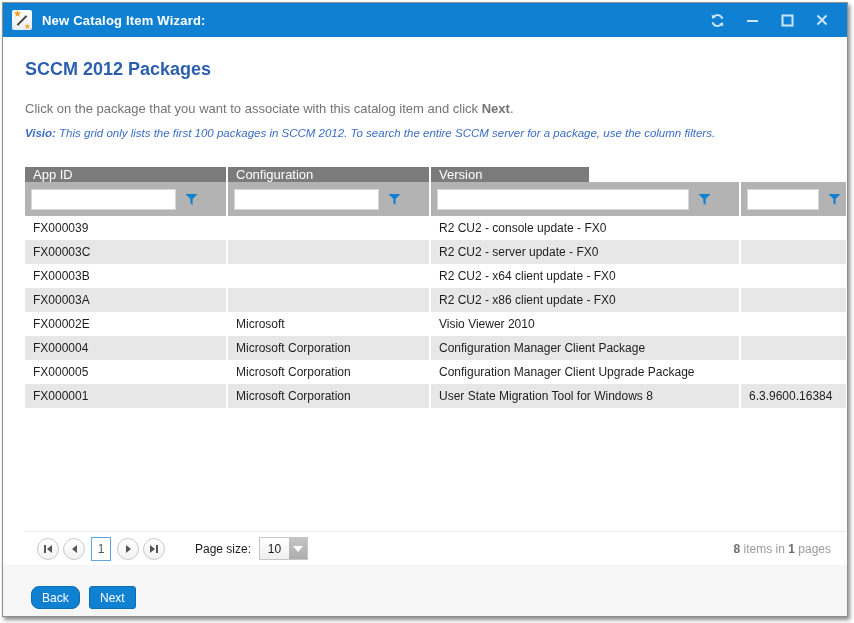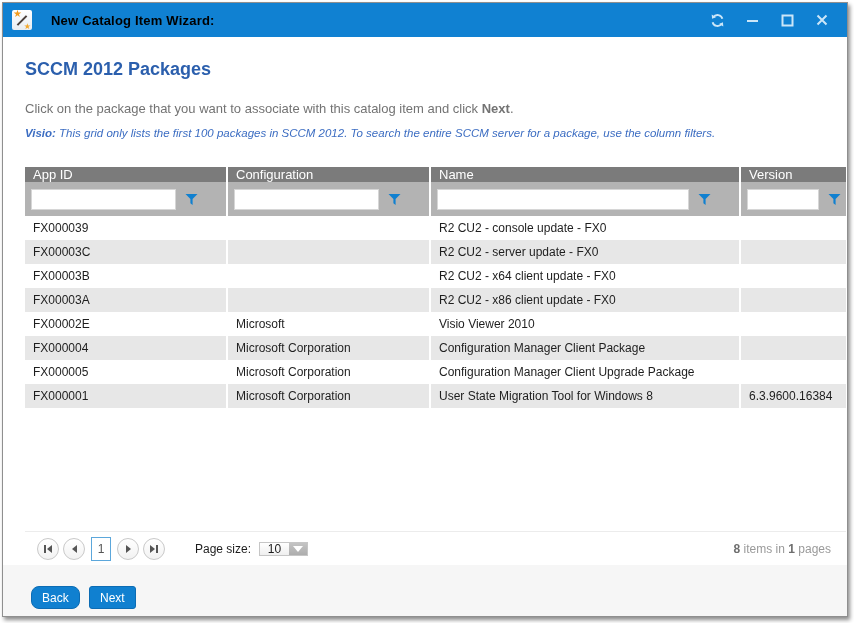--- a/index.html
+++ b/index.html
@@ -12,21 +12,21 @@
 
   
   .titlebar { position: absolute; left: 0; top: 0; right: 0; height: 34px;
               background: #1081D2; display: flex; align-items: center; }
   .app-icon { position: relative; width: 20px; height: 20px; margin-left: 9px;
               background: linear-gradient(#ffffff,#e8edf2); border-radius: 2px; flex: none; }
   .app-icon .wand { position: absolute; left: 9px; top: 4px; width: 2px; height: 13px;
                     background: #4a3f3a; transform: rotate(45deg); }
   .app-icon .star1 { position: absolute; left: 1px; top: -2px; color: #F29C1F; font-size: 10px; }
   .app-icon .star2 { position: absolute; right: 1px; bottom: -1px; color: #F4A82C; font-size: 8px; }
-  .title-text { color: #000000; font-size: 13px; font-weight: bold; margin-left: 19px;
+  .title-text { color: #ffffff; font-size: 13px; font-weight: bold; margin-left: 10px;
                 letter-spacing: .2px; }
   .win-controls { margin-left: auto; display: flex; align-items: center; gap: 19px;
                   padding-right: 17px; }
   .win-ctrl { width: 16px; height: 16px; display: flex; align-items: center;
               justify-content: center; cursor: pointer; }
 
   
   .heading { position: absolute; left: 22px; top: 56px; font-size: 18px; font-weight: bold;
              color: #2B5FAD; }
   .instruction { position: absolute; left: 22px; top: 98px; font-size: 13px; color: #737373; }
@@ -67,21 +67,21 @@
                justify-content: center; gap: 1px; margin-right: 4px; cursor: pointer; }
   .tri-l { width: 0; height: 0; border-top: 4px solid transparent;
            border-bottom: 4px solid transparent; border-right: 5px solid #555; }
   .tri-r { width: 0; height: 0; border-top: 4px solid transparent;
            border-bottom: 4px solid transparent; border-left: 5px solid #555; }
   .vbar { width: 2px; height: 8px; background: #555; }
   .pg-num { width: 20px; height: 24px; border: 1px solid #5CA7DB; background: #fff;
             color: #555; font-size: 12px; display: flex; align-items: center;
             justify-content: center; margin: 0 6px 0 2px; cursor: pointer; }
   .pg-size-label { font-size: 12px; color: #1d1d1d; margin-left: 26px; }
-  .combo { display: flex; margin-left: 8px; border: 1px solid #c6c6c6; height: 14px;
+  .combo { display: flex; margin-left: 8px; border: 1px solid #c6c6c6; height: 23px;
            cursor: pointer; }
   .combo-val { width: 29px; background: linear-gradient(#ffffff,#efefef); font-size: 12px;
                color: #1d1d1d; display: flex; align-items: center; justify-content: center; }
   .combo-btn { width: 18px; background: linear-gradient(#c4c4c4,#adadad);
                display: flex; align-items: center; justify-content: center; }
   .tri-down { width: 0; height: 0; border-left: 5px solid transparent;
               border-right: 5px solid transparent; border-top: 6px solid #fff; }
   .items-info { margin-left: auto; font-size: 12px; color: #9a9a9a; padding-right: 5px; }
   .items-info b { color: #6e6e6e; font-weight: bold; }
 
@@ -139,21 +139,20 @@
   <div class="instruction"><span>Click on the package that you want to associate with this catalog item and click </span><b>Next</b><span>.</span></div>
 
   <div class="note"><b>Visio:</b><span> This grid only lists the first 100 packages in SCCM 2012. To search the entire SCCM server for a package, use the column filters.</span></div>
 
   <div class="grid">
     <div class="grid-inner">
 
       <div class="hdr-row">
         <div class="hdr c0">App ID</div>
         <div class="hdr c1">Configuration</div>
-        <div class="hdr c2">Name</div>
         <div class="hdr c3">Version</div>
       </div>
 
       <div class="filter-row">
         <div class="fcell c0">
           <input class="fi0" value="" style="">
           <span class="funnel">
             <svg width="13" height="13" viewBox="0 0 13 13">
                 <path d="M0.5 1 L12.5 1 L7.6 6 L7.6 12 L5.4 10.3 L5.4 6 Z" fill="#1080D0"></path>
               </svg>

